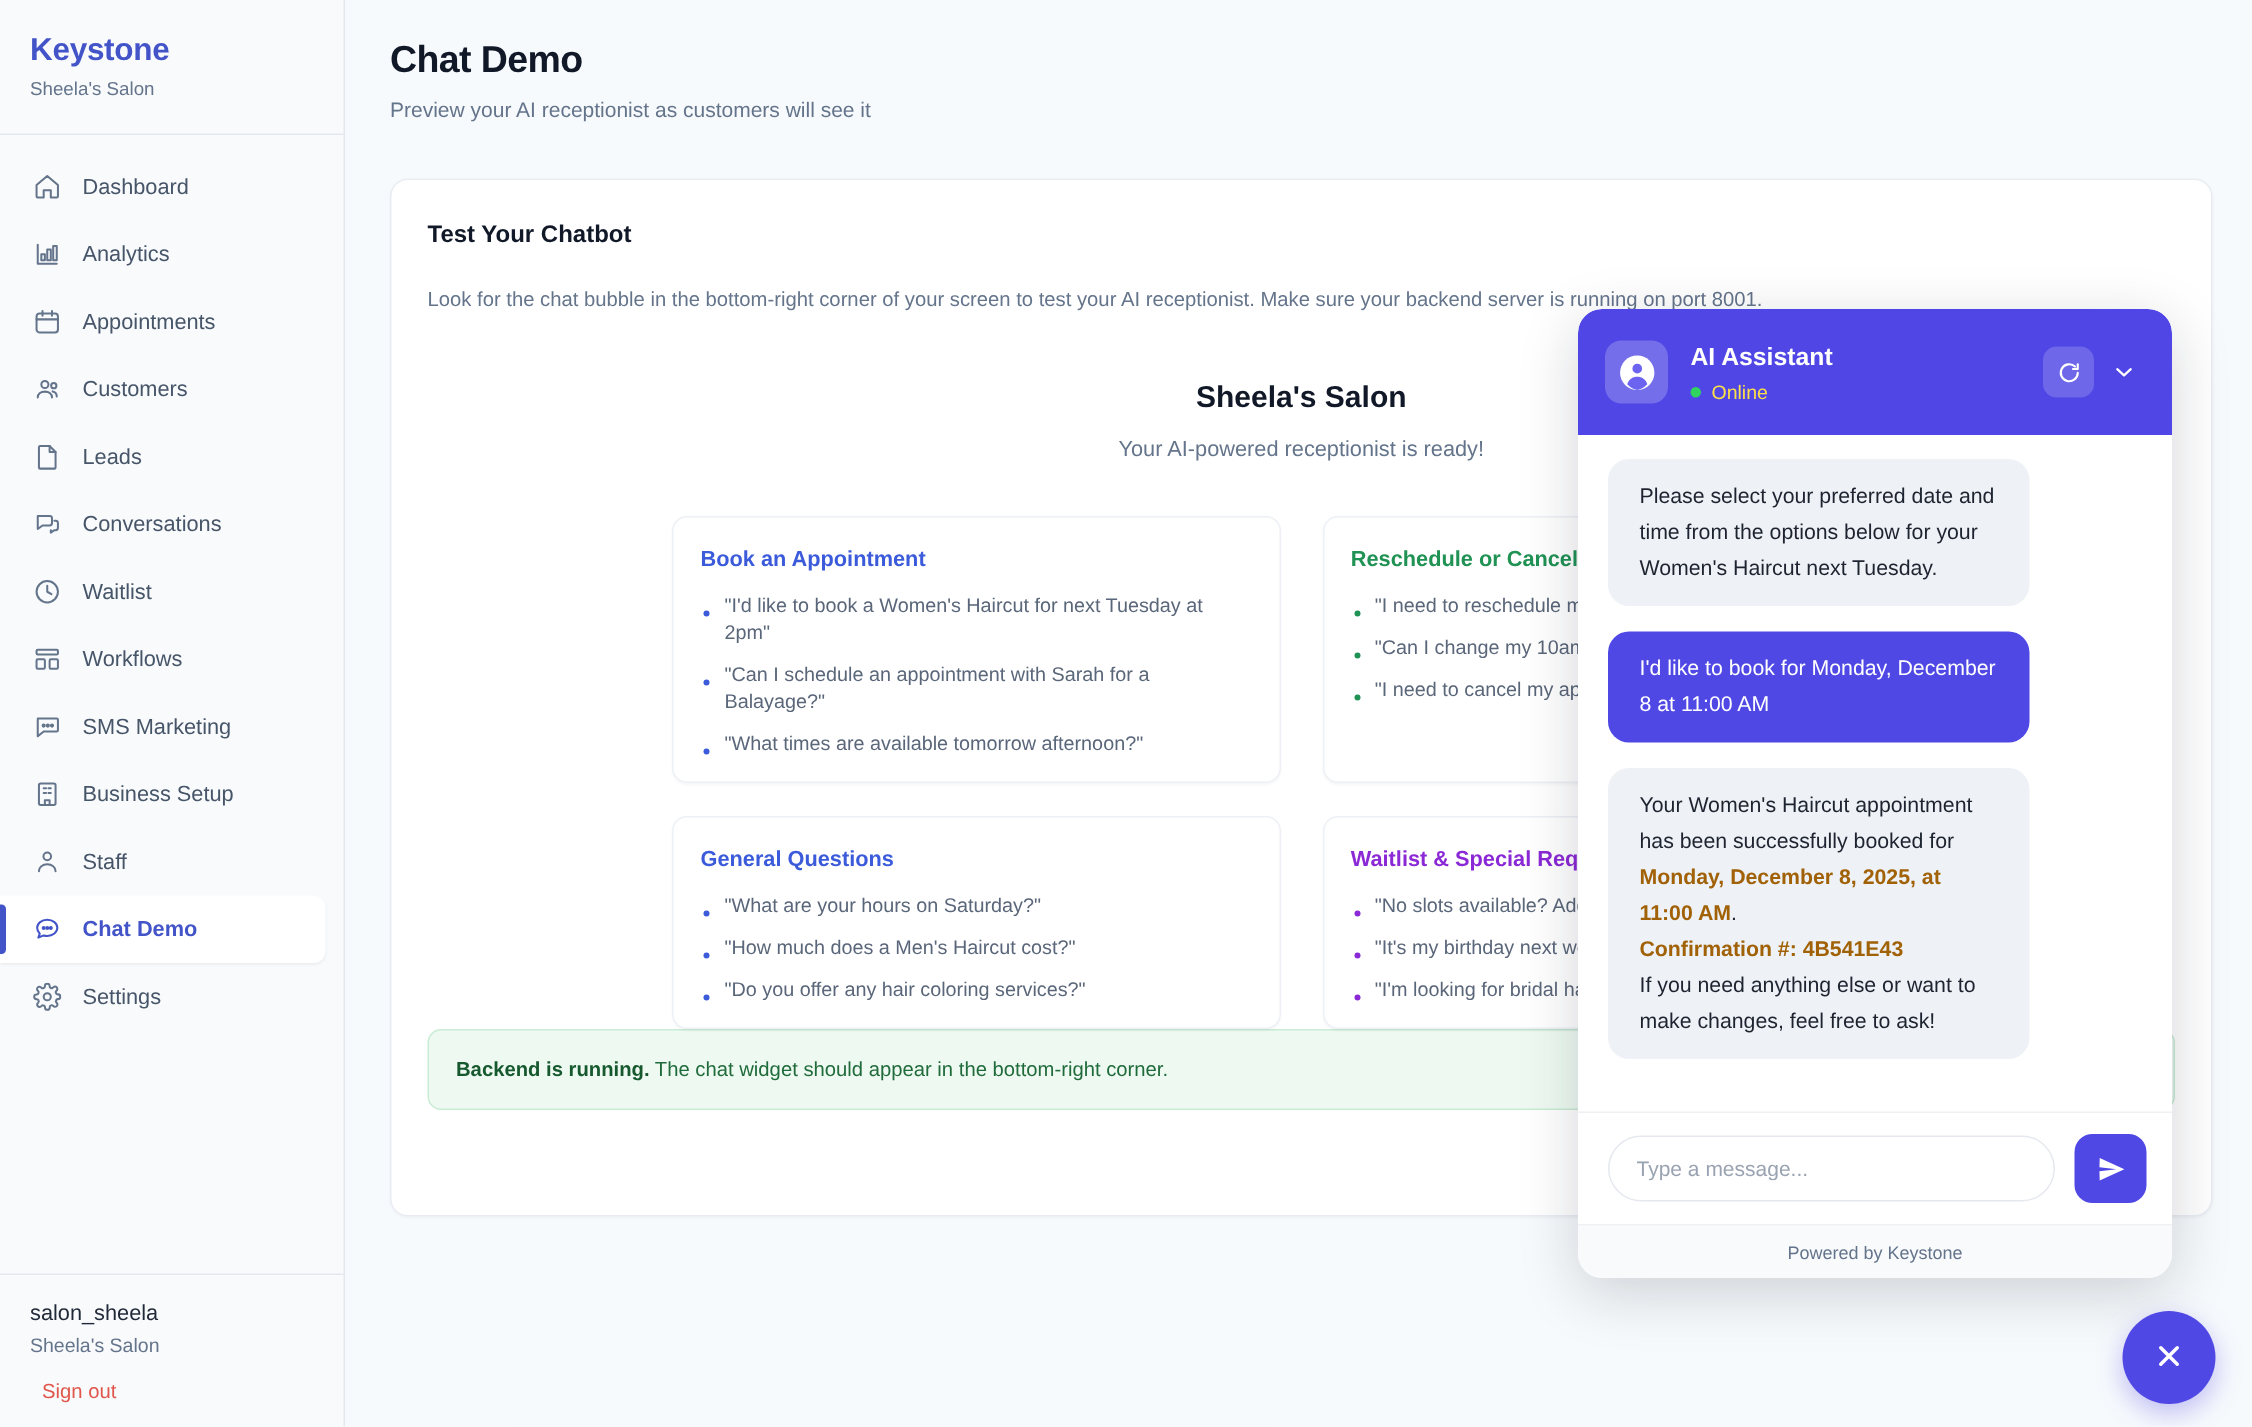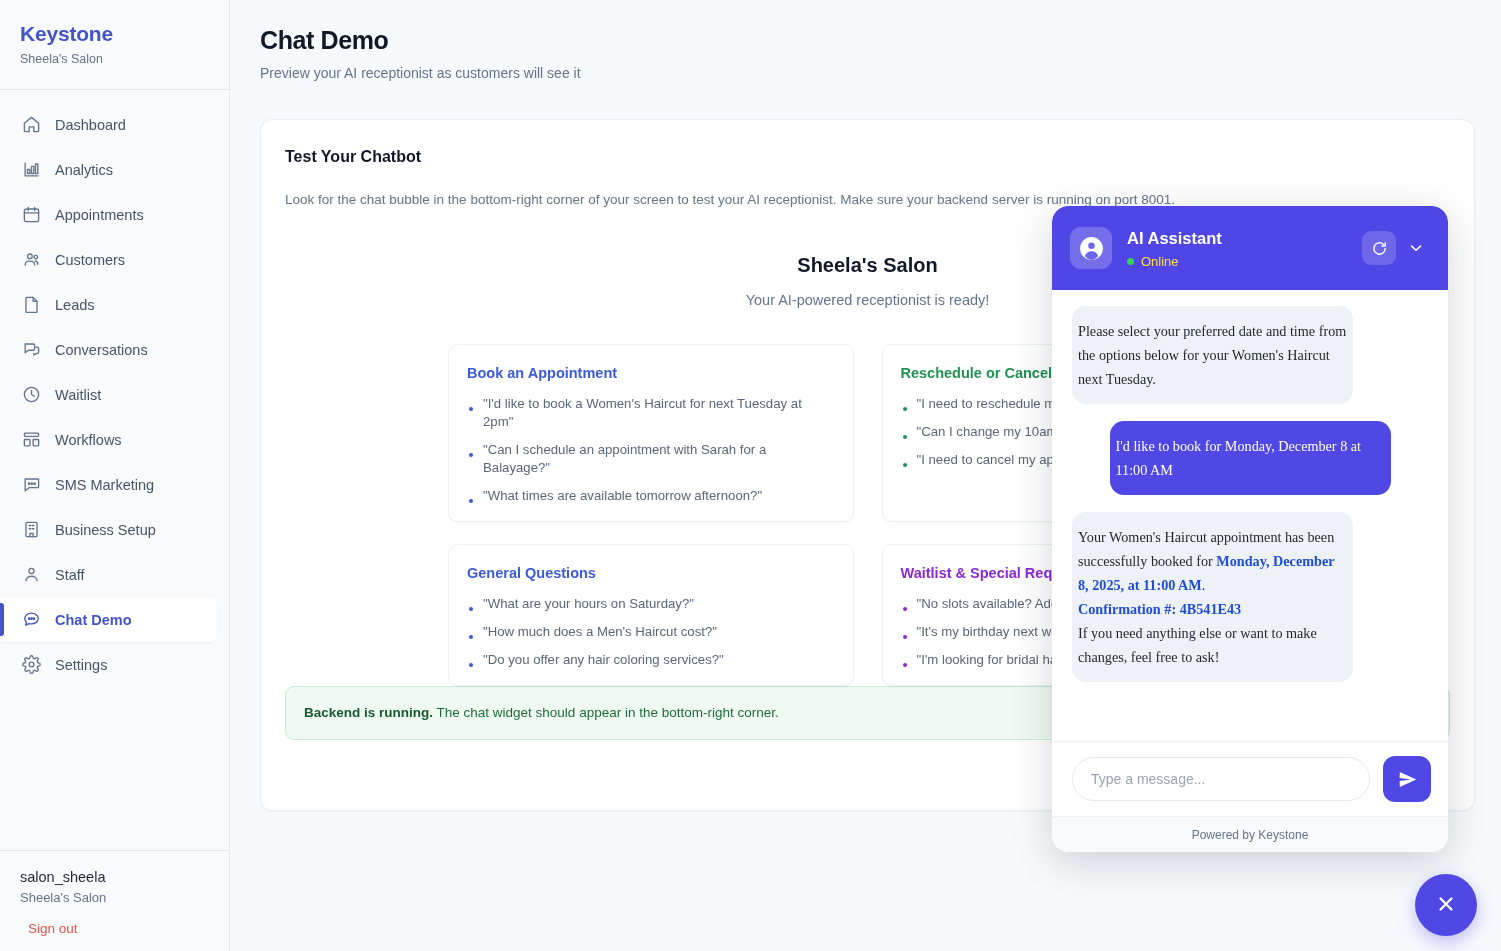--- a/index.html
+++ b/index.html
@@ -177,28 +177,28 @@
     cursor:pointer; margin-left: 5px; flex: 0 0 30px;
   }
 
   .chat-body {
     flex: 1 1 auto; overflow-y: auto;
     padding: 16px 20px 14px 20px;
     background: #ffffff;
   }
   .msg { display: flex; margin-bottom: 17px; }
   .msg.bot { justify-content: flex-start; }
-  .msg.user { justify-content: center; }
+  .msg.user { justify-content: flex-start; }
   .bubble {
     max-width: 281px; border-radius: 14px;
-    padding: 13px 6px; font-size: 14.2px; line-height: 24px; font-family: Liberation Serif, serif;
+    padding: 13px 21px; font-size: 14.2px; line-height: 24px;
   }
   .msg.bot .bubble { background: #eef1f6; color: #1d2430; }
   .msg.user .bubble { background: #5048e5; color: #ffffff; }
-  .hl { color: #1d4ed8; font-weight: bold; }
+  .hl { color: #a16207; font-weight: bold; }
 
   .chat-input-row {
     flex: 0 0 auto;
     border-top: 1px solid #eef0f4;
     padding: 14px 17px 14px 20px;
     display: flex; align-items: center; gap: 13px;
     background: #ffffff;
   }
   .chat-input {
     flex: 1 1 auto; height: 44px;

